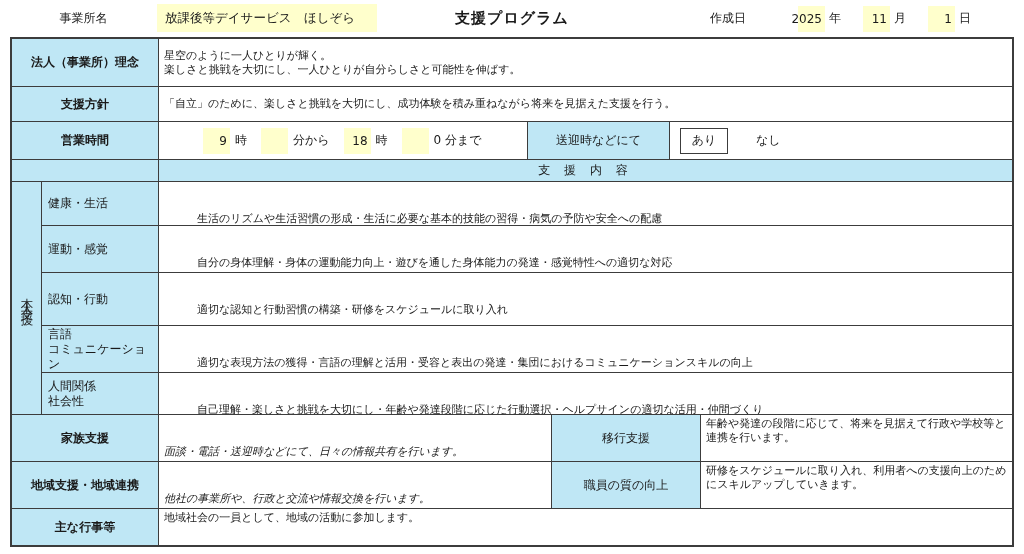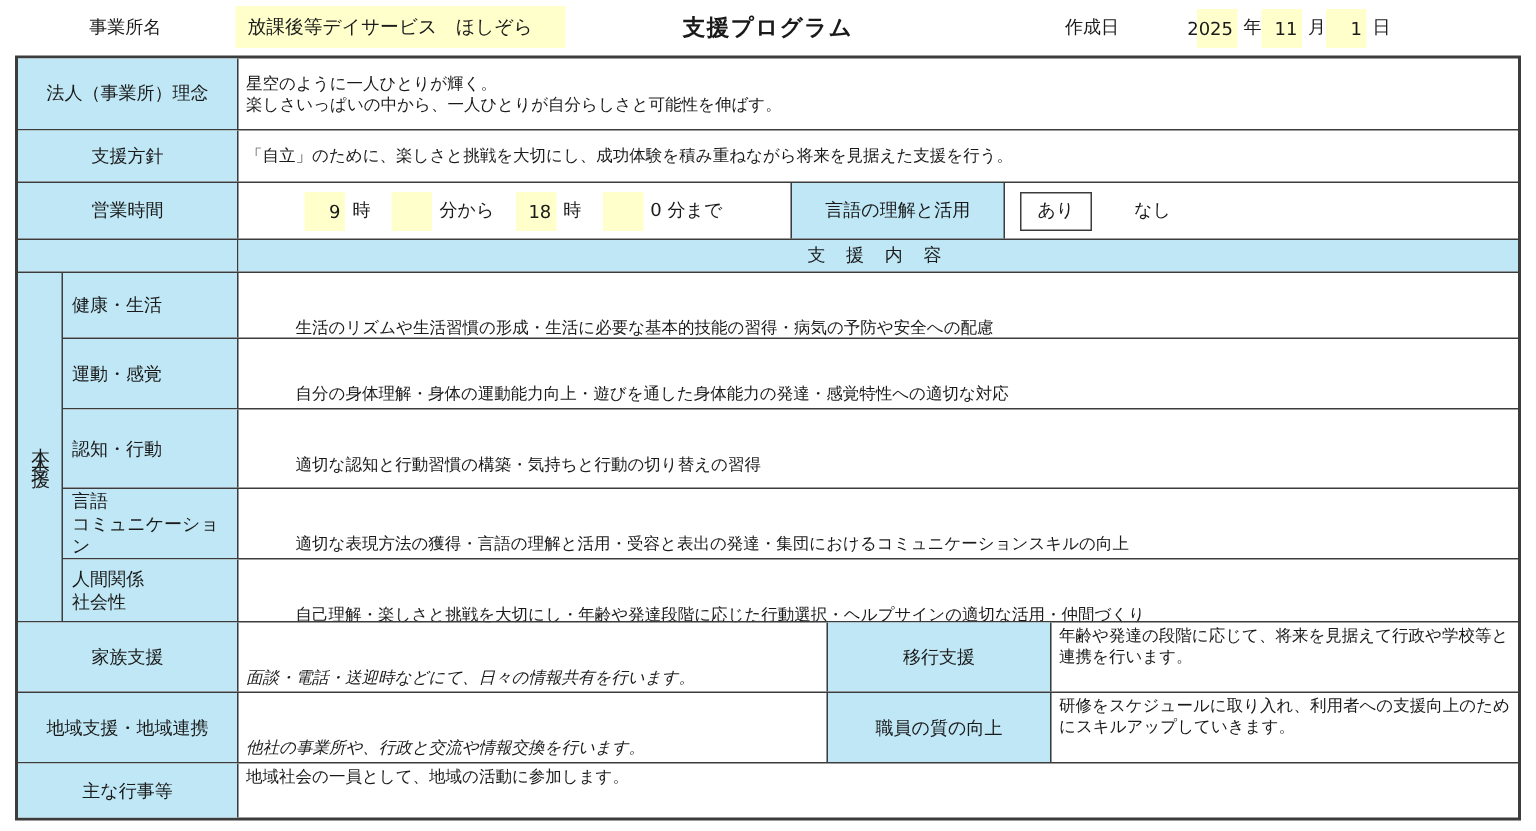--- a/index.html
+++ b/index.html
@@ -14,30 +14,30 @@
   .office-name { position:absolute; left:147px; top:4px; width:220px; height:28px;
     background:#ffffcc; display:flex; align-items:center; padding-left:8px; font-size:12.5px; }
   .doc-title { position:absolute; left:0; right:0; top:0; height:37px;
     display:flex; align-items:center; justify-content:center;
     font-size:15px; font-weight:bold; letter-spacing:1px; pointer-events:none; }
   .date-area { position:absolute; left:698px; top:0; height:37px; display:flex; align-items:center; font-size:12px; }
   .date-label { width:40px; text-align:center; }
   .ybox { display:inline-flex; width:27px; height:26px; background:#ffffcc;
     align-items:center; justify-content:flex-end; padding-right:3px; font-size:12px; }
   .date-area .ybox.first { margin-left:50px; }
-  .date-area .ybox.next { }
+  .date-area .ybox.next { margin-left:22px; }
   .date-area .unit { margin-left:4px; }
 
   
   .tbl { position:absolute; top:37px; left:10px; width:1004px; height:510px;
     border:2px solid #3c3c3c; display:flex; flex-direction:column; background:#fff; }
   .trow { display:flex; width:100%; }
   .trow + .trow { border-top:1px solid #3c3c3c; }
   .lbl { width:147px; background:#bfe7f5; display:flex; align-items:center; justify-content:center;
-    text-align:center; font-size:12px; border-right:1px solid #3c3c3c; flex-shrink:0; line-height:15px; }
+    text-align:center; font-size:12px; border-right:1px solid #3c3c3c; flex-shrink:0; line-height:15px;font-weight:bold; }
   .cnt { flex:1; padding:2px 5px 0; font-size:11px; line-height:14px; white-space:pre-wrap; overflow:hidden; }
   .cnt.vcenter { display:flex; flex-direction:column; justify-content:center; padding-top:0; }
 
   
   .hours-area { width:368px; flex-shrink:0; display:flex; align-items:center;
     font-size:12px; padding-left:44px; overflow:hidden; }
   .hours-area .ybox { flex-shrink:0; }
   .hours-area .u { margin-left:5px; margin-right:14px; white-space:nowrap; }
   .transport-lbl { width:143px; flex-shrink:0; background:#bfe7f5; display:flex; align-items:center;
     justify-content:center; font-size:12px; border-left:1px solid #3c3c3c; border-right:1px solid #3c3c3c; }
@@ -87,21 +87,21 @@
       <span class="unit">日</span>
     </div>
   </div>
 
   <div class="tbl">
 
     <div class="trow" style="height:47px">
       <div class="lbl">法人（事業所）理念</div>
       <div class="cnt vcenter">
         <div>星空のように一人ひとりが輝く。</div>
-        <div>楽しさいっぱいの中から、一人ひとりが自分らしさと可能性を伸ばす。</div>
+        <div>楽しさと挑戦を大切にし、一人ひとりが自分らしさと可能性を伸ばす。</div>
       </div>
     </div>
 
     <div class="trow" style="height:35px">
       <div class="lbl">支援方針</div>
       <div class="cnt vcenter">
         <div>「自立」のために、楽しさと挑戦を大切にし、成功体験を積み重ねながら将来を見据えた支援を行う。</div>
       </div>
     </div>
 
@@ -110,21 +110,21 @@
       <div class="hours-area">
         <span class="ybox">9</span>
         <span class="u">時</span>
         <span class="ybox"></span>
         <span class="u">分から</span>
         <span class="ybox">18</span>
         <span class="u">時</span>
         <span class="ybox"></span>
         <span class="u" style="margin-right:0">0 分まで</span>
       </div>
-      <div class="transport-lbl">言語の理解と活用</div>
+      <div class="transport-lbl">送迎時などにて</div>
       <div class="yesno">
         <div class="opt-yes">あり</div>
         <div class="opt-no">なし</div>
       </div>
     </div>
 
     <div class="trow" style="height:22px">
       <div class="sec-stub"></div>
       <div class="sec-title">支 援 内 容</div>
     </div>
@@ -149,21 +149,21 @@
           <div class="cnt">
             <div>自分の身体理解・身体の運動能力向上・遊びを通した身体能力の発達・感覚特性への適切な対応</div>
             
             
           </div>
         </div>
 
         <div class="hrow" style="height:53px">
           <div class="slbl">認知・行動</div>
           <div class="cnt">
-            <div>適切な認知と行動習慣の構築・気持ちと行動の切り替えの習得</div>
+            <div>適切な認知と行動習慣の構築・研修をスケジュールに取り入れ</div>
             
             
           </div>
         </div>
 
         <div class="hrow" style="height:47px">
           <div class="slbl">言語
 コミュニケーション</div>
           <div class="cnt">
             <div>適切な表現方法の獲得・言語の理解と活用・受容と表出の発達・集団におけるコミュニケーションスキルの向上</div>

